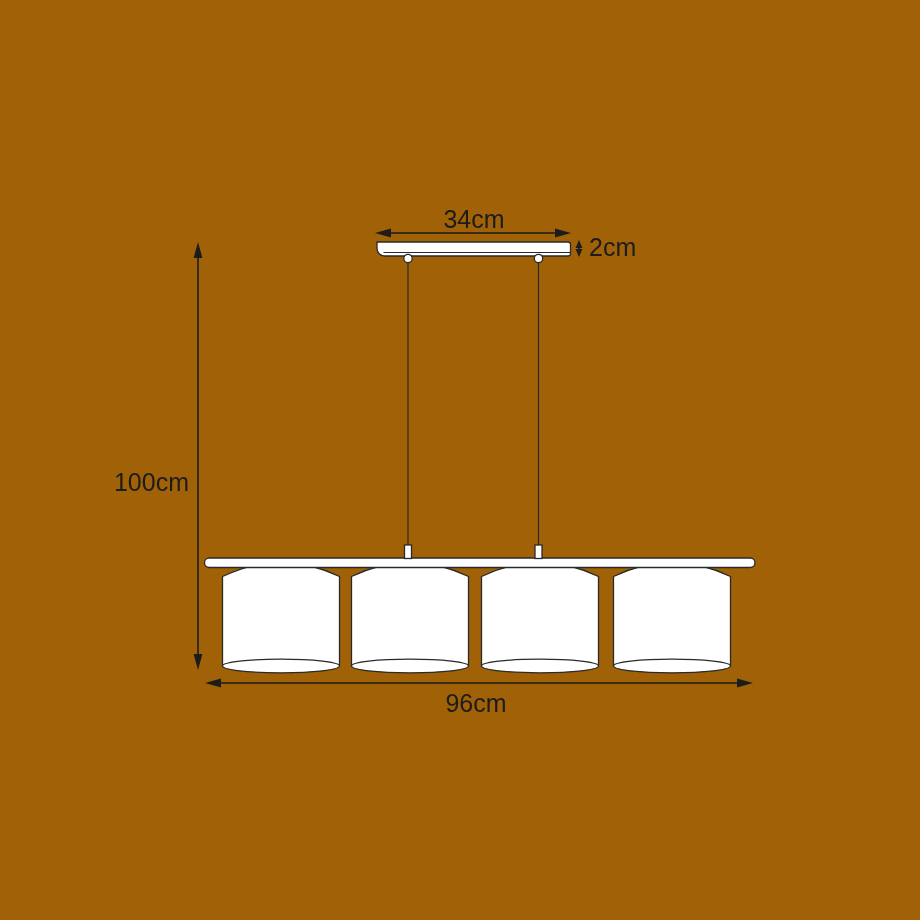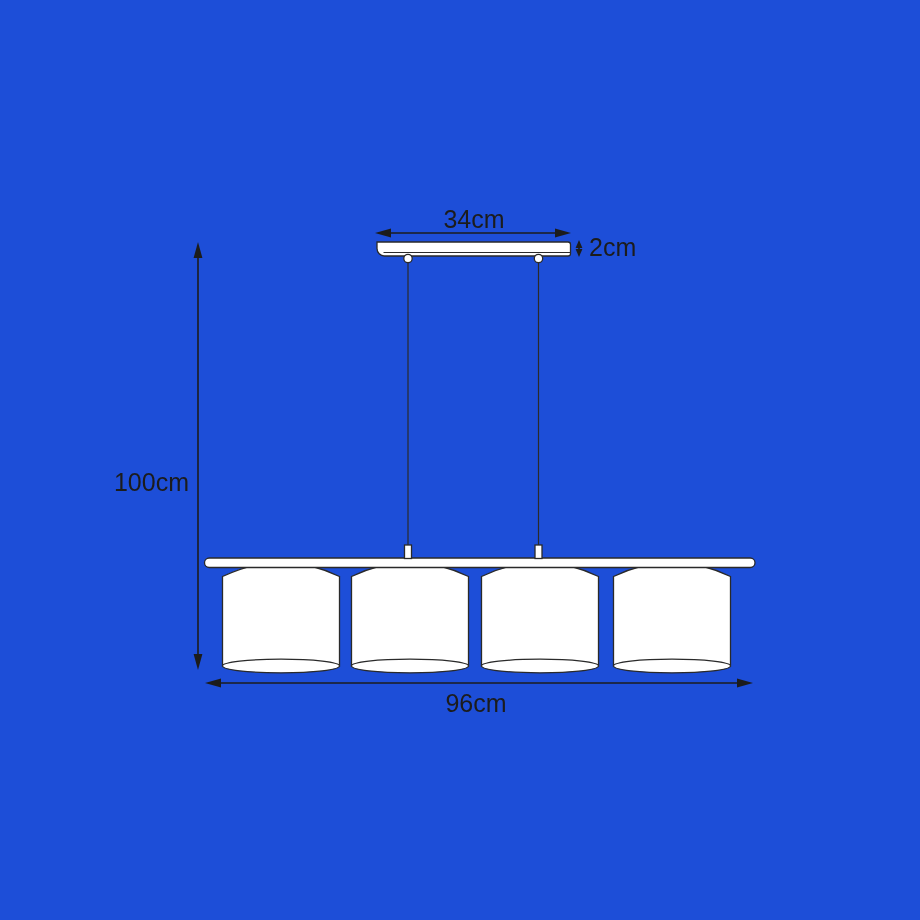--- a/index.html
+++ b/index.html
@@ -4,21 +4,21 @@
 <style>
   html, body {
     margin: 0;
     padding: 0;
     background: #ffffff;
   }
   .stage {
     position: relative;
     width: 920px;
     height: 920px;
-    background: #1d4ed8;
+    background: #a16207;
     overflow: hidden;
     font-family: "Liberation Sans", sans-serif;
   }
   svg { display: block; }
   .dim-text {
     font-family: "Liberation Sans", sans-serif;
     font-size: 25px;
     fill: #1c1c1c;
   }
   .outline {

